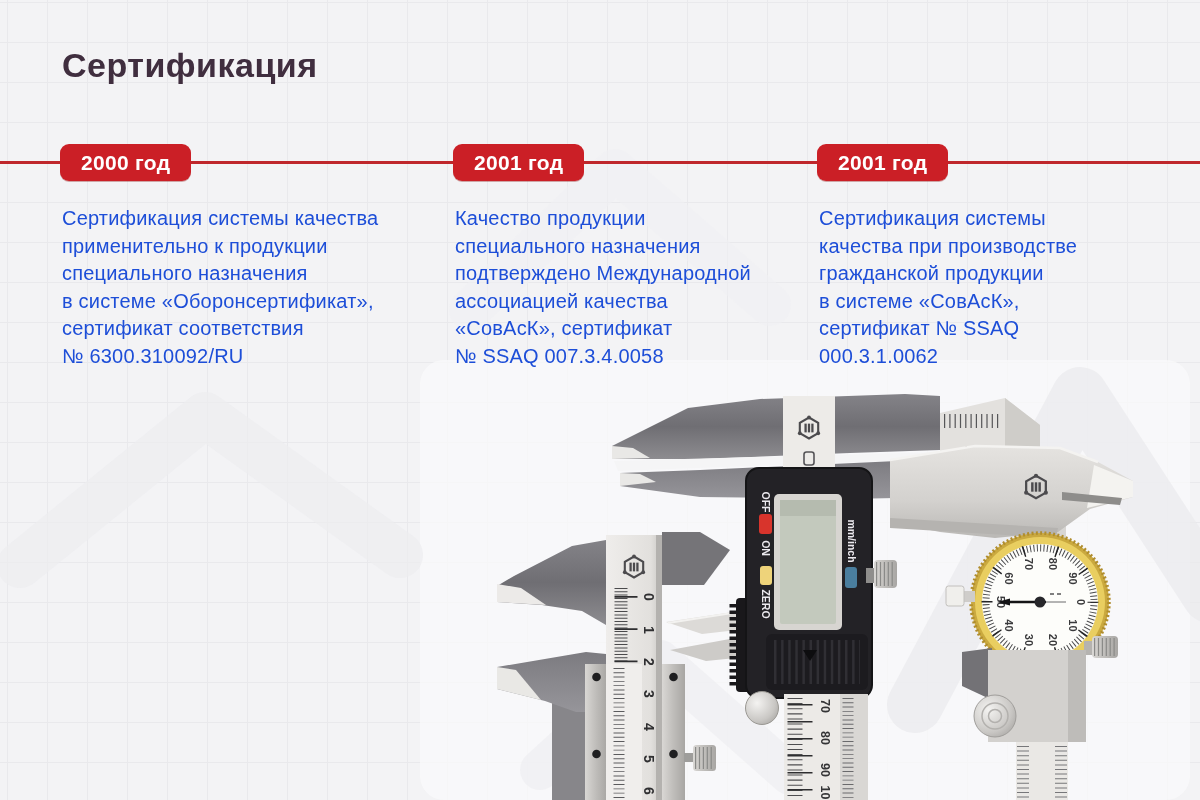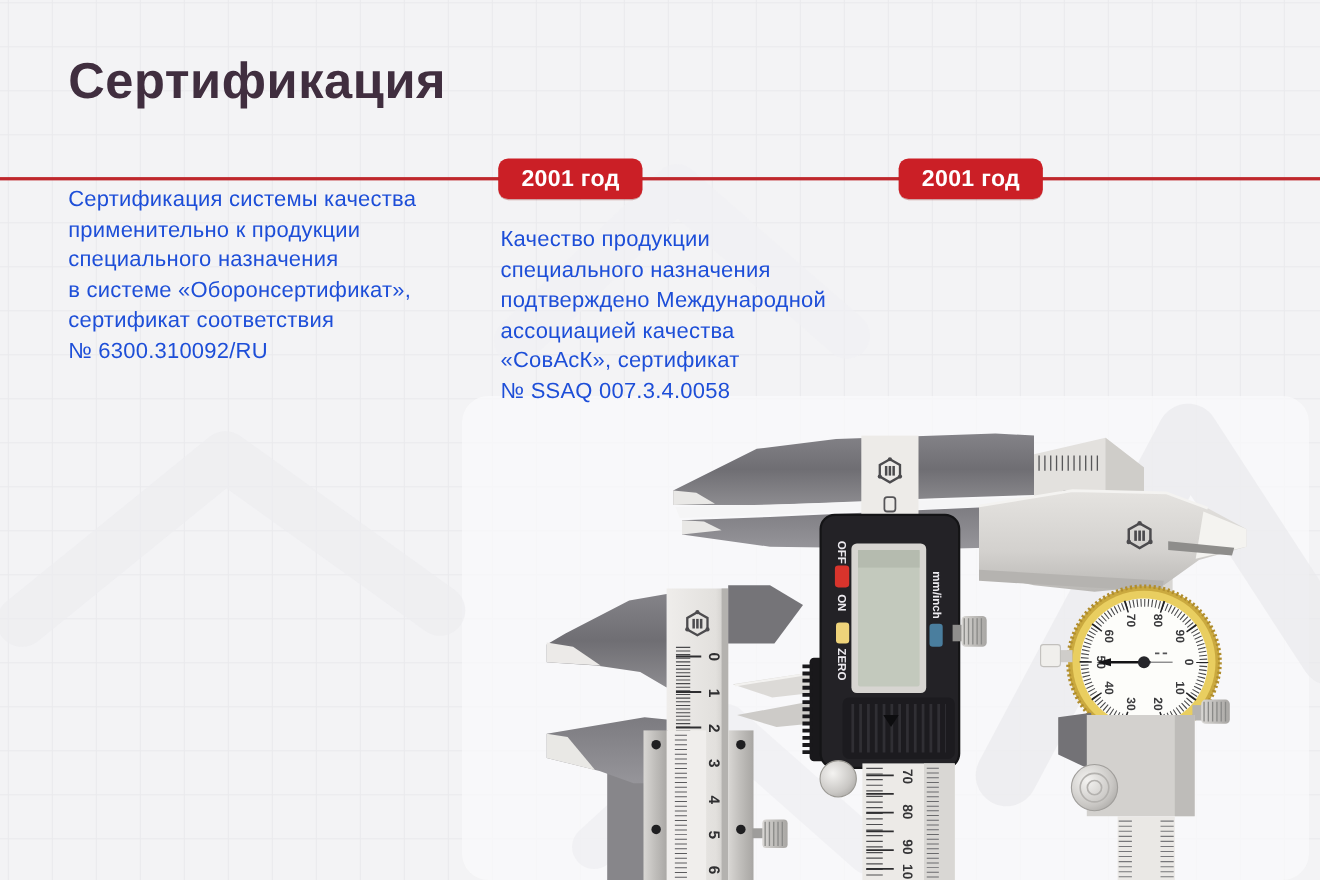--- a/index.html
+++ b/index.html
@@ -8,21 +8,21 @@
     font-family:"Liberation Sans", sans-serif;
     background-color:#f3f3f5;
     background-image:
       repeating-linear-gradient(to right, transparent 0 39px, #e9e9ec 39px 40px),
       repeating-linear-gradient(to bottom, transparent 0 39px, #e9e9ec 39px 40px);
     background-position:8px 3px;
   }
   .layer{position:absolute;inset:0;}
   h1.title{
     position:absolute;left:62px;top:46px;margin:0;
-    font-size:46px;font-weight:700;letter-spacing:.5px;color:#402e3f;
+    font-size:34px;font-weight:700;letter-spacing:.5px;color:#402e3f;
   }
   .tl-line{position:absolute;left:0;right:0;top:161px;height:3px;background:#bf272c;}
   .entry{position:absolute;top:144px;}
   .entry .badge{
     display:inline-flex;align-items:center;height:37px;padding:0 21px;
     background:#cb1f26;color:#ffffff;border-radius:9px;
     font-size:21px;font-weight:700;letter-spacing:.3px;
     box-shadow:0 1px 0 rgba(140,20,20,.35);
     position:relative;z-index:2;
   }
@@ -253,33 +253,40 @@
     <rect x="1016" y="742" width="52" height="58" fill="#eae8e5"></rect>
     <line x1="1023" y1="746" x2="1023" y2="800" stroke="#77777a" stroke-width="12" stroke-dasharray="1 3.6"></line>
     <line x1="1061" y1="746" x2="1061" y2="800" stroke="#77777a" stroke-width="12" stroke-dasharray="1 3.6"></line>
   </g>
 </svg>
 
 <h1 class="title">Сертификация</h1>
 <div class="tl-line"></div>
 
 <section class="entry" style="left:60px">
+  <div class="badge">2000 год</div>
   <p class="body" style="--w:380px">Сертификация системы качества
 применительно к продукции
 специального назначения
 в системе «Оборонсертификат»,
 сертификат соответствия
 № 6300.310092/RU</p>
 </section>
 
 <section class="entry" style="left:453px">
   <div class="badge">2001 год</div>
   <p class="body" style="--w:360px">Качество продукции
 специального назначения
 подтверждено Международной
 ассоциацией качества
 «СовАсК», сертификат
 № SSAQ 007.3.4.0058</p>
 </section>
 
 <section class="entry" style="left:817px">
   <div class="badge">2001 год</div>
+  <p class="body" style="--w:340px">Сертификация системы
+качества при производстве
+гражданской продукции
+в системе «СовАсК»,
+сертификат № SSAQ
+000.3.1.0062</p>
 </section>
 
 </body></html>

